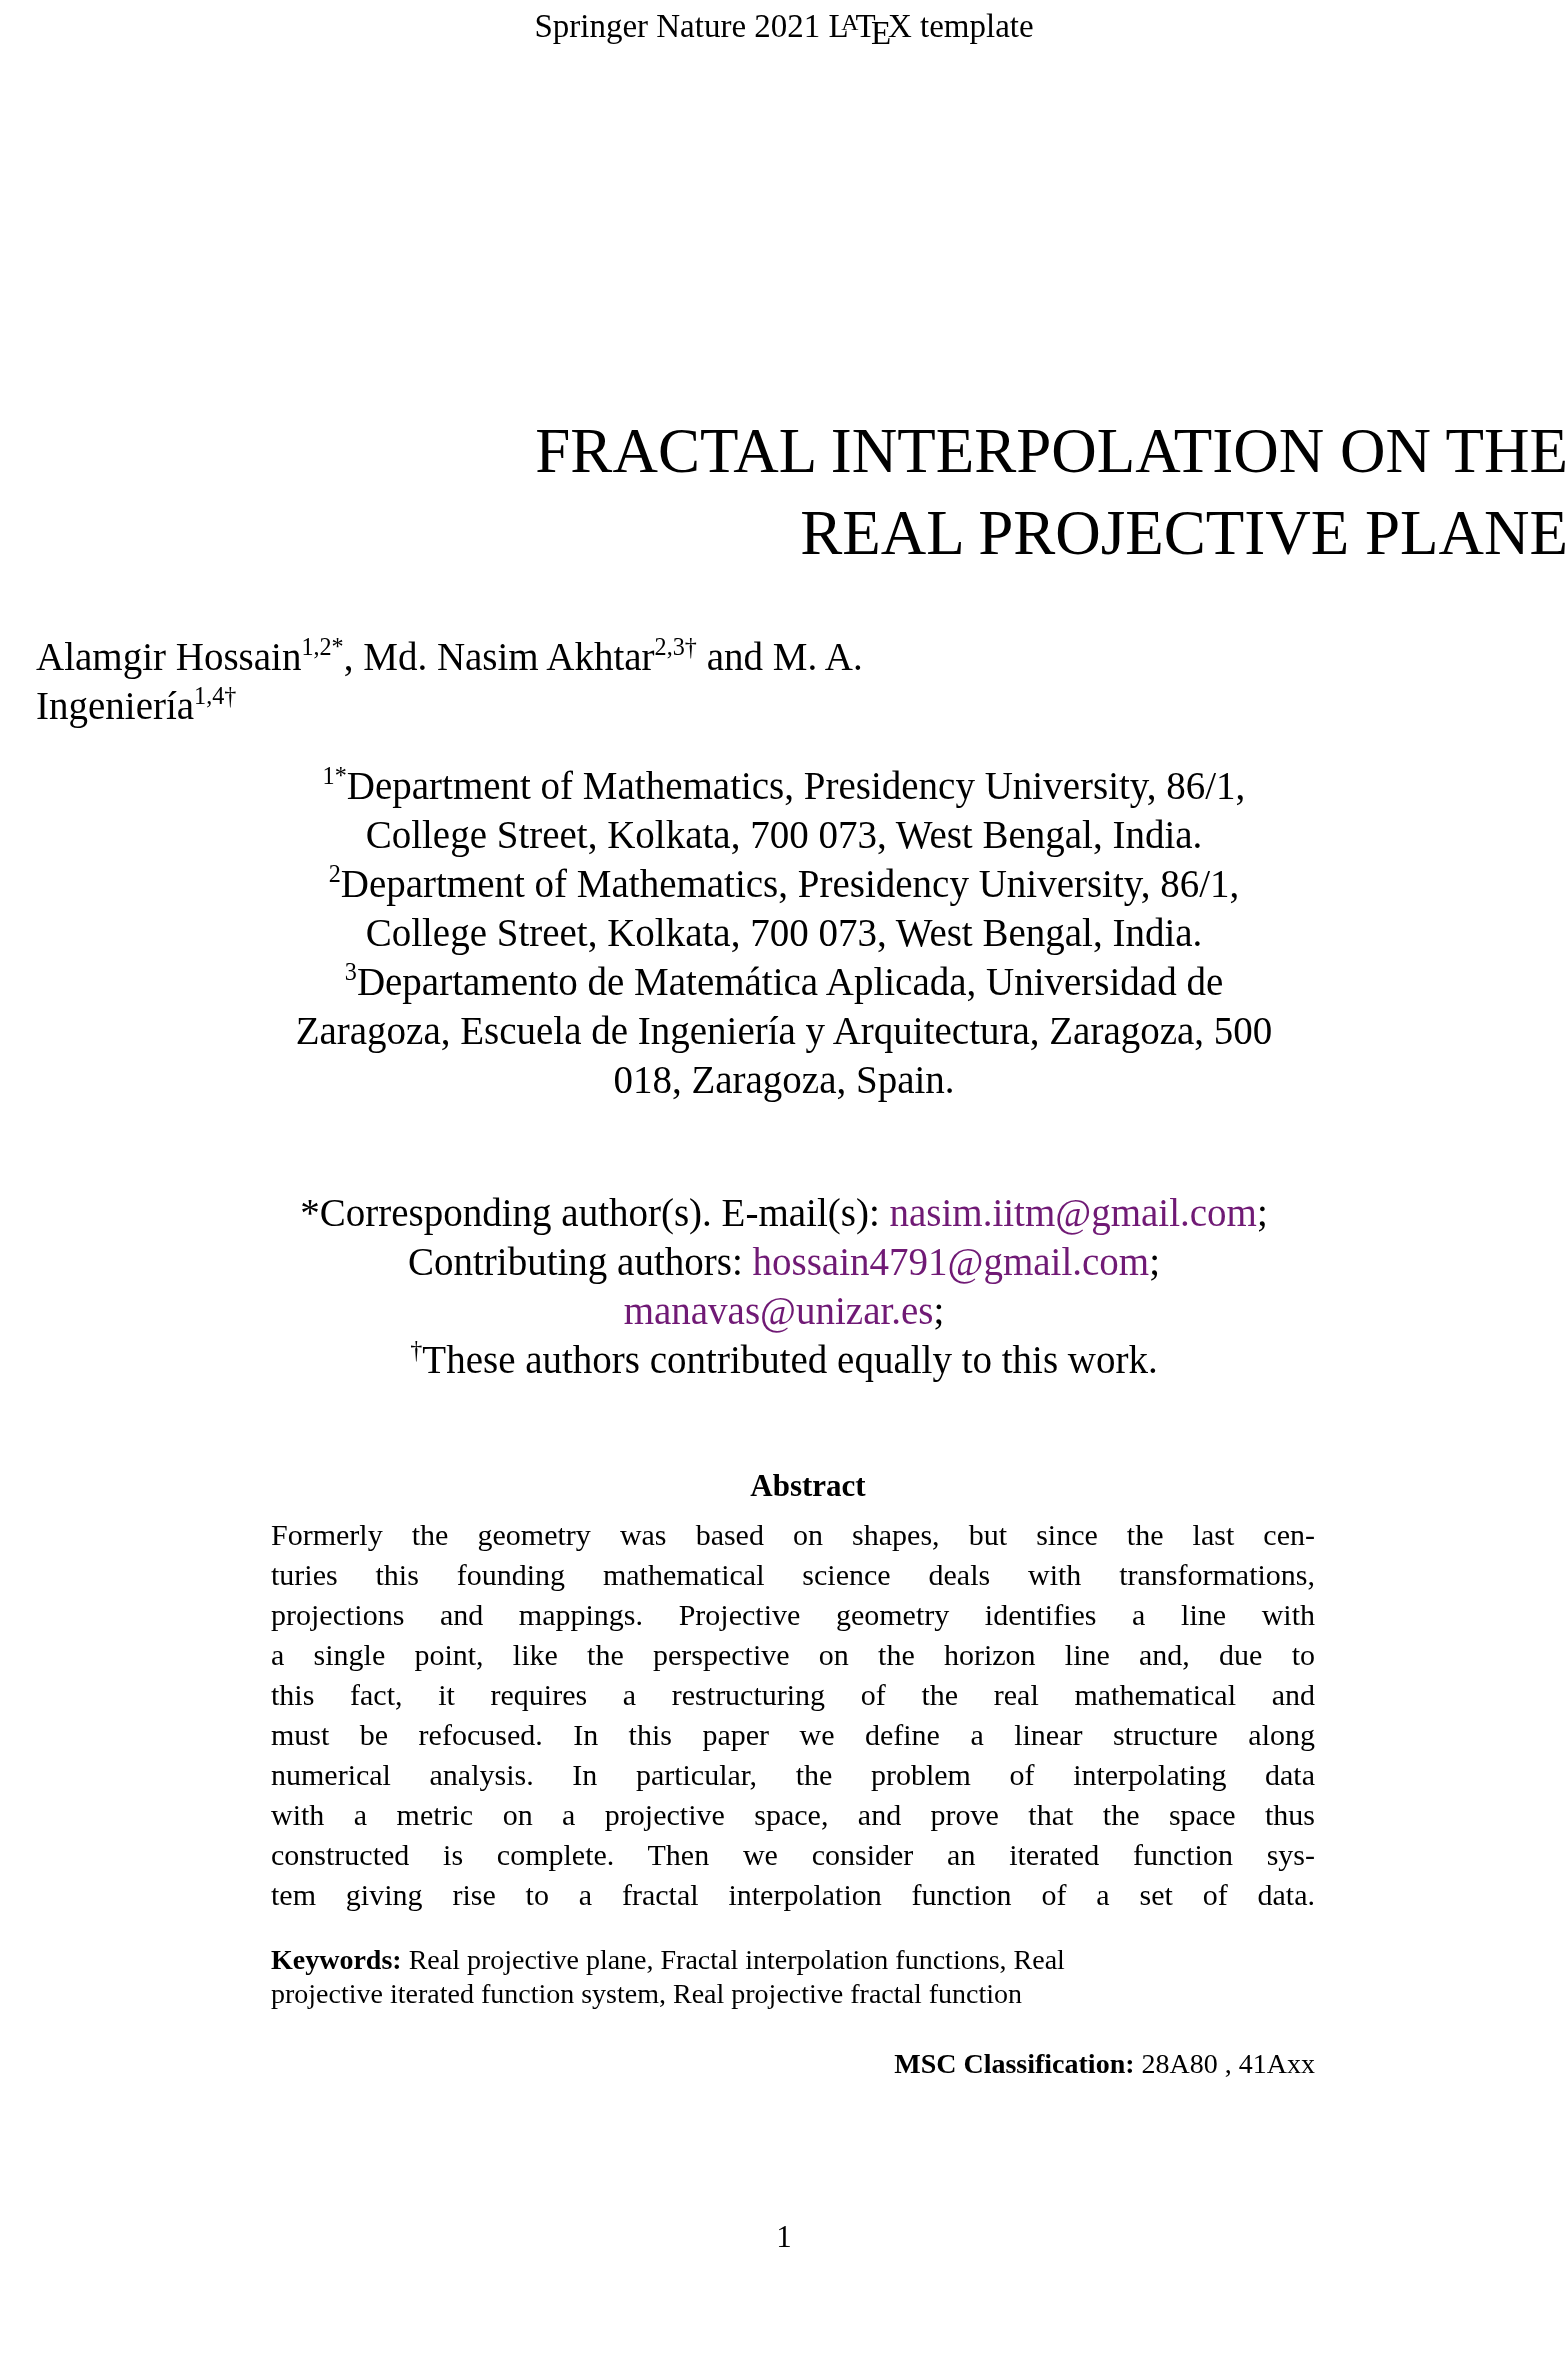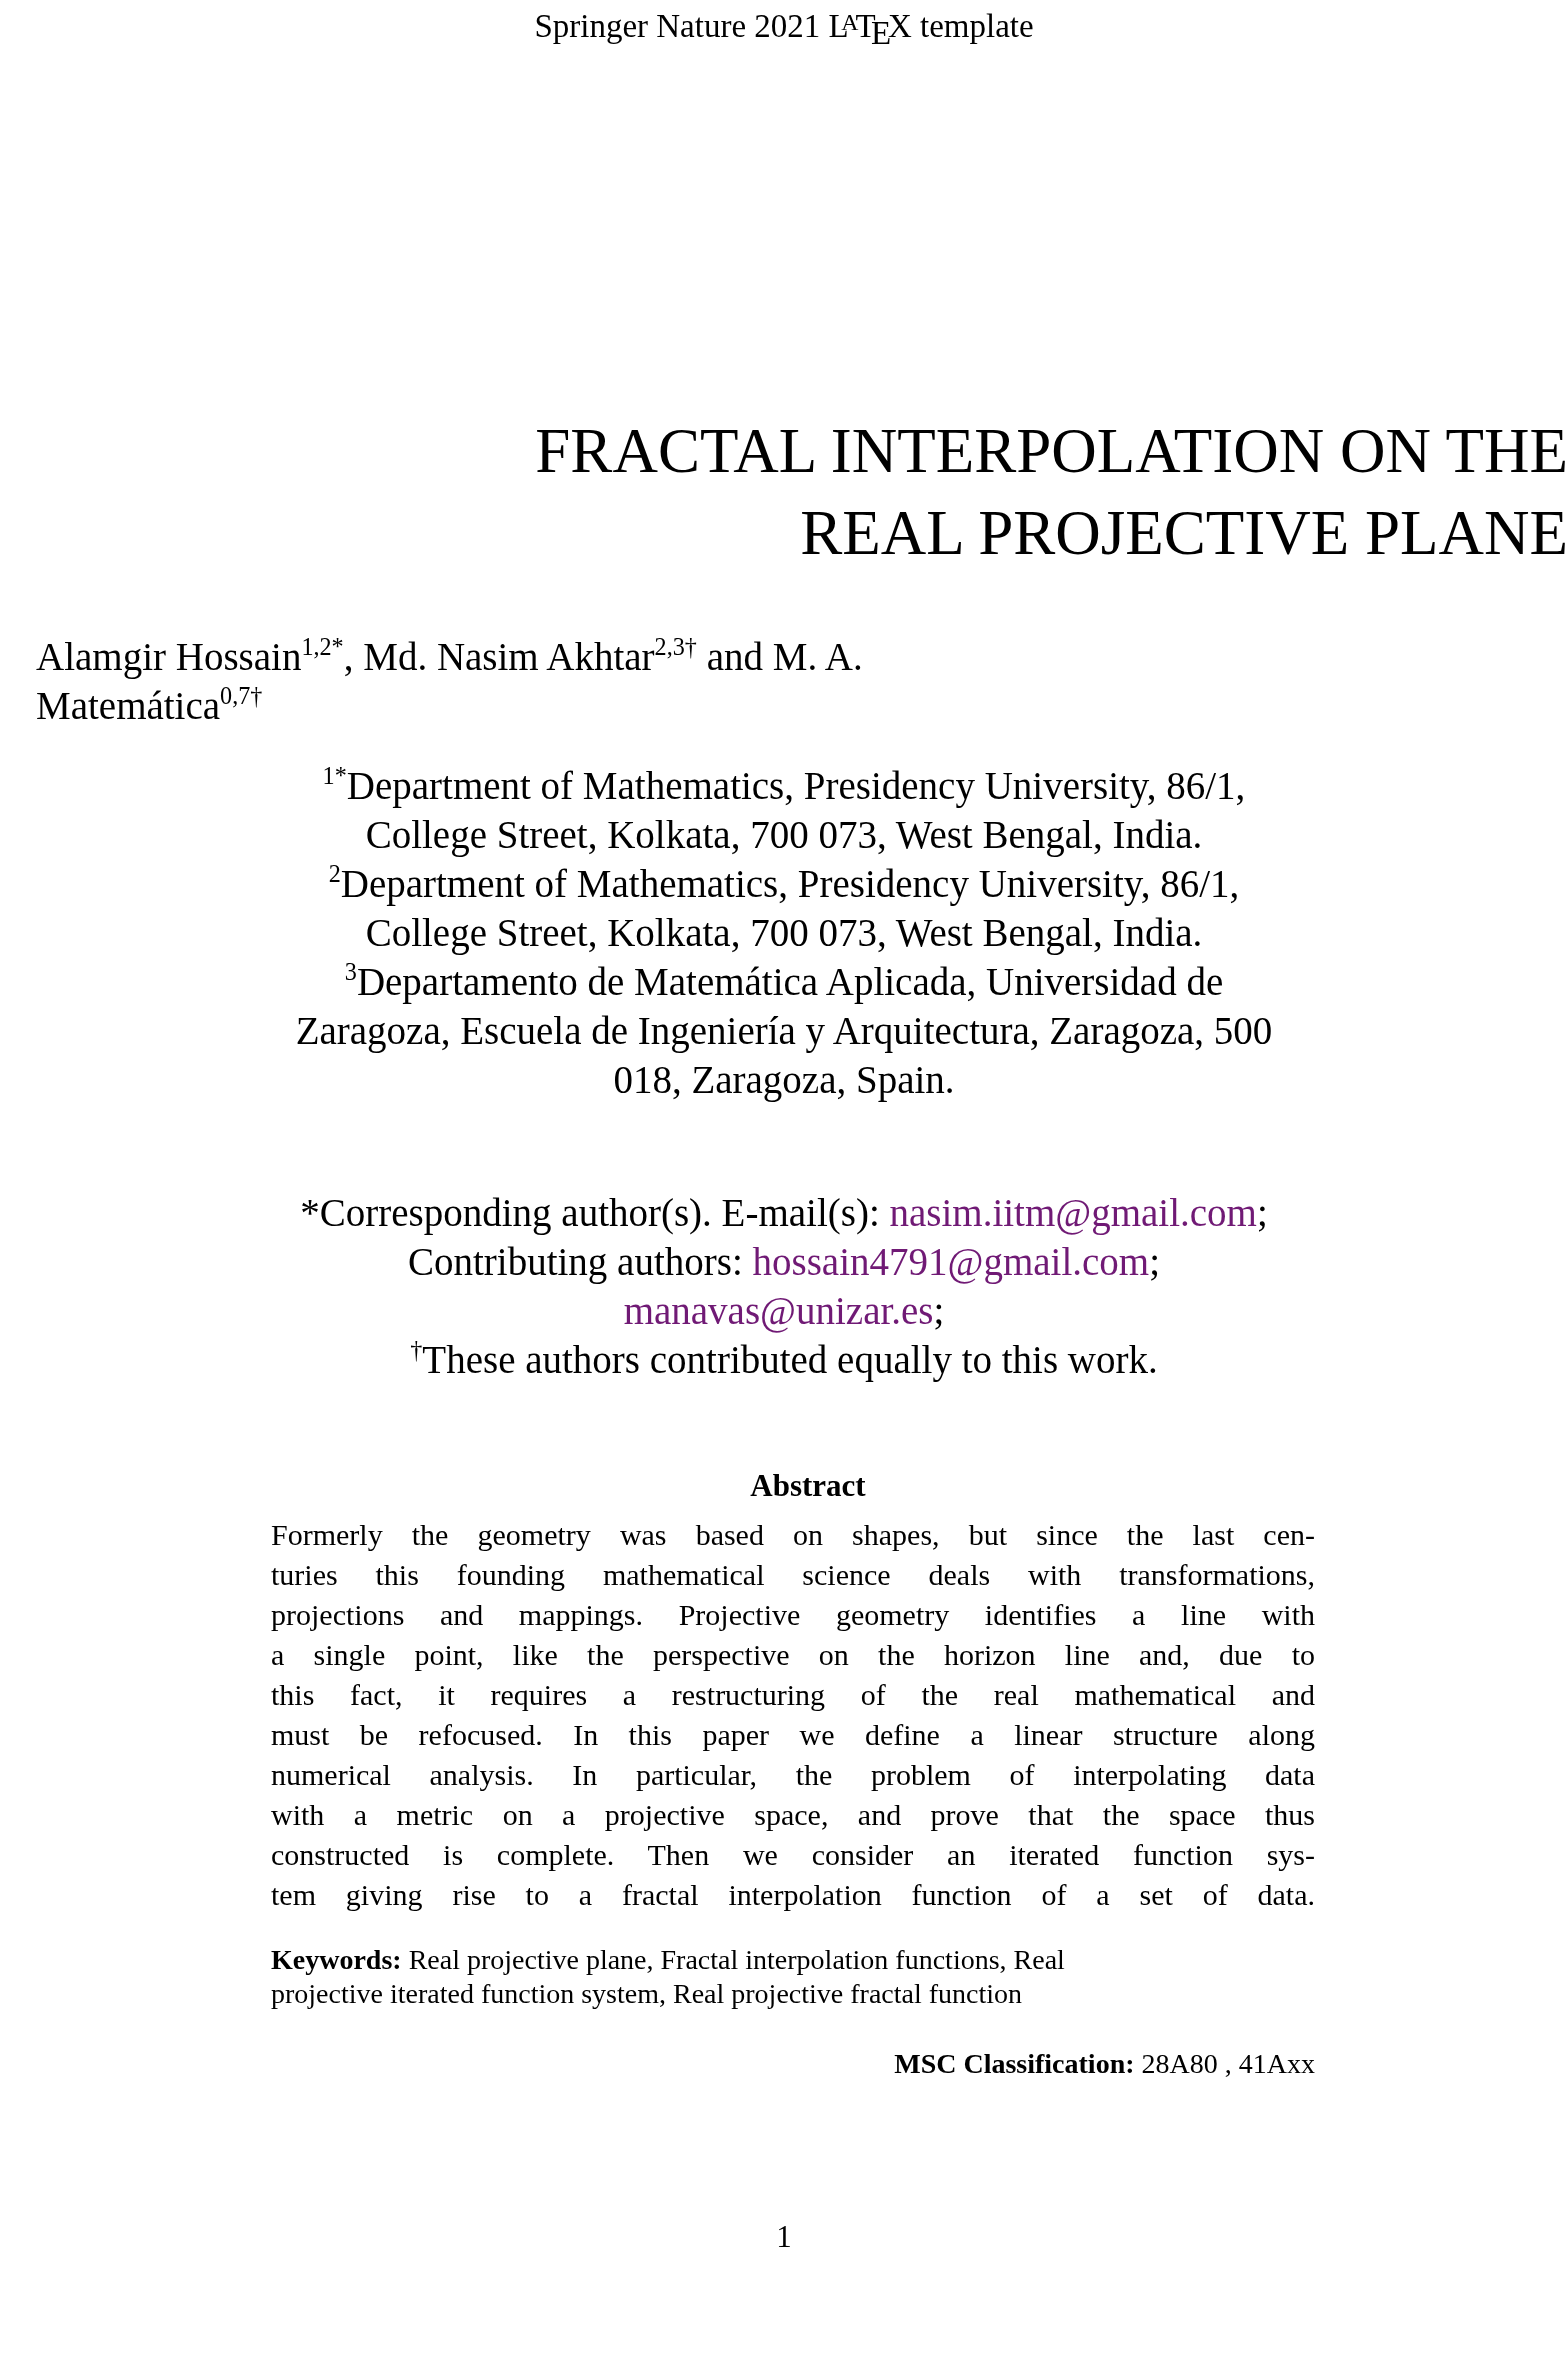--- a/index.html
+++ b/index.html
@@ -63,21 +63,21 @@
 
 <div class="runhead"><span>Springer Nature 2021 L</span><span class="latex-a">A</span><span>T</span><span class="latex-e">E</span><span>X</span><span> template</span></div>
 
 <div class="title">
   <div>FRACTAL INTERPOLATION ON THE</div>
   <div>REAL PROJECTIVE PLANE</div>
 </div>
 
 <div class="authors">
   <div><span>Alamgir Hossain</span><sup>1,2*</sup><span>, </span><span>Md. Nasim Akhtar</span><sup>2,3†</sup><span> and M. A.</span></div>
-  <div><span>Matemática</span><sup>0,7†</sup></div>
+  <div><span>Ingeniería</span><sup>1,4†</sup></div>
 </div>
 
 <div class="affils">
   <div><sup>1*</sup><span>Department of Mathematics, Presidency University, 86/1,</span></div>
   <div>College Street, Kolkata, 700 073, West Bengal, India.</div>
   <div><sup>2</sup><span>Department of Mathematics, Presidency University, 86/1,</span></div>
   <div>College Street, Kolkata, 700 073, West Bengal, India.</div>
   <div><sup>3</sup><span>Departamento de Matemática Aplicada, Universidad de</span></div>
   <div>Zaragoza, Escuela de Ingeniería y Arquitectura, Zaragoza, 500</div>
   <div>018, Zaragoza, Spain.</div>

